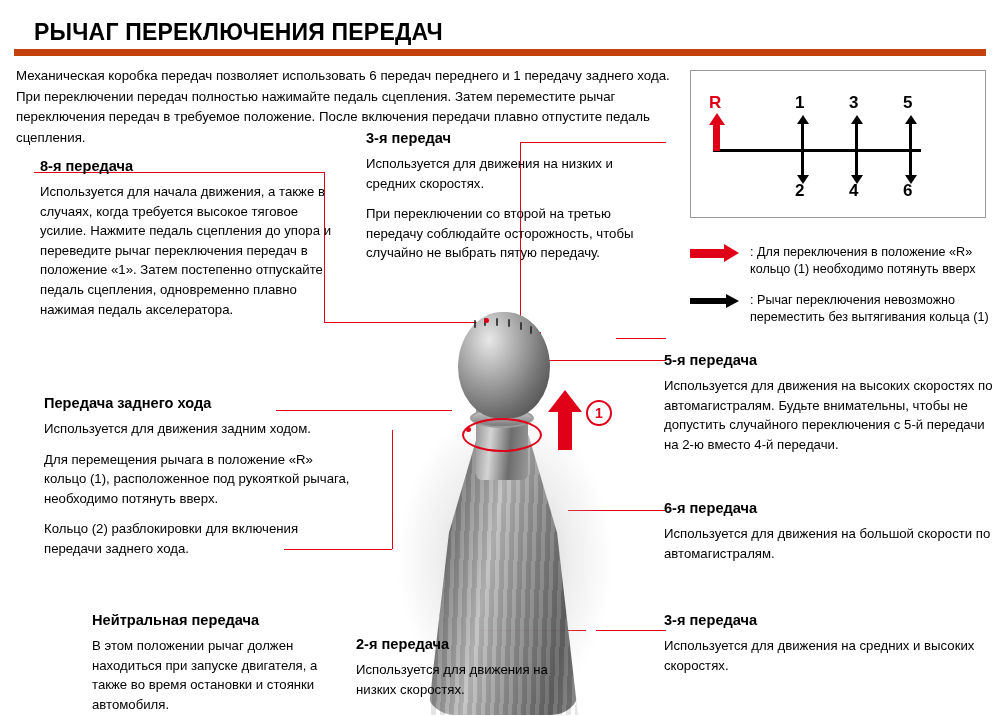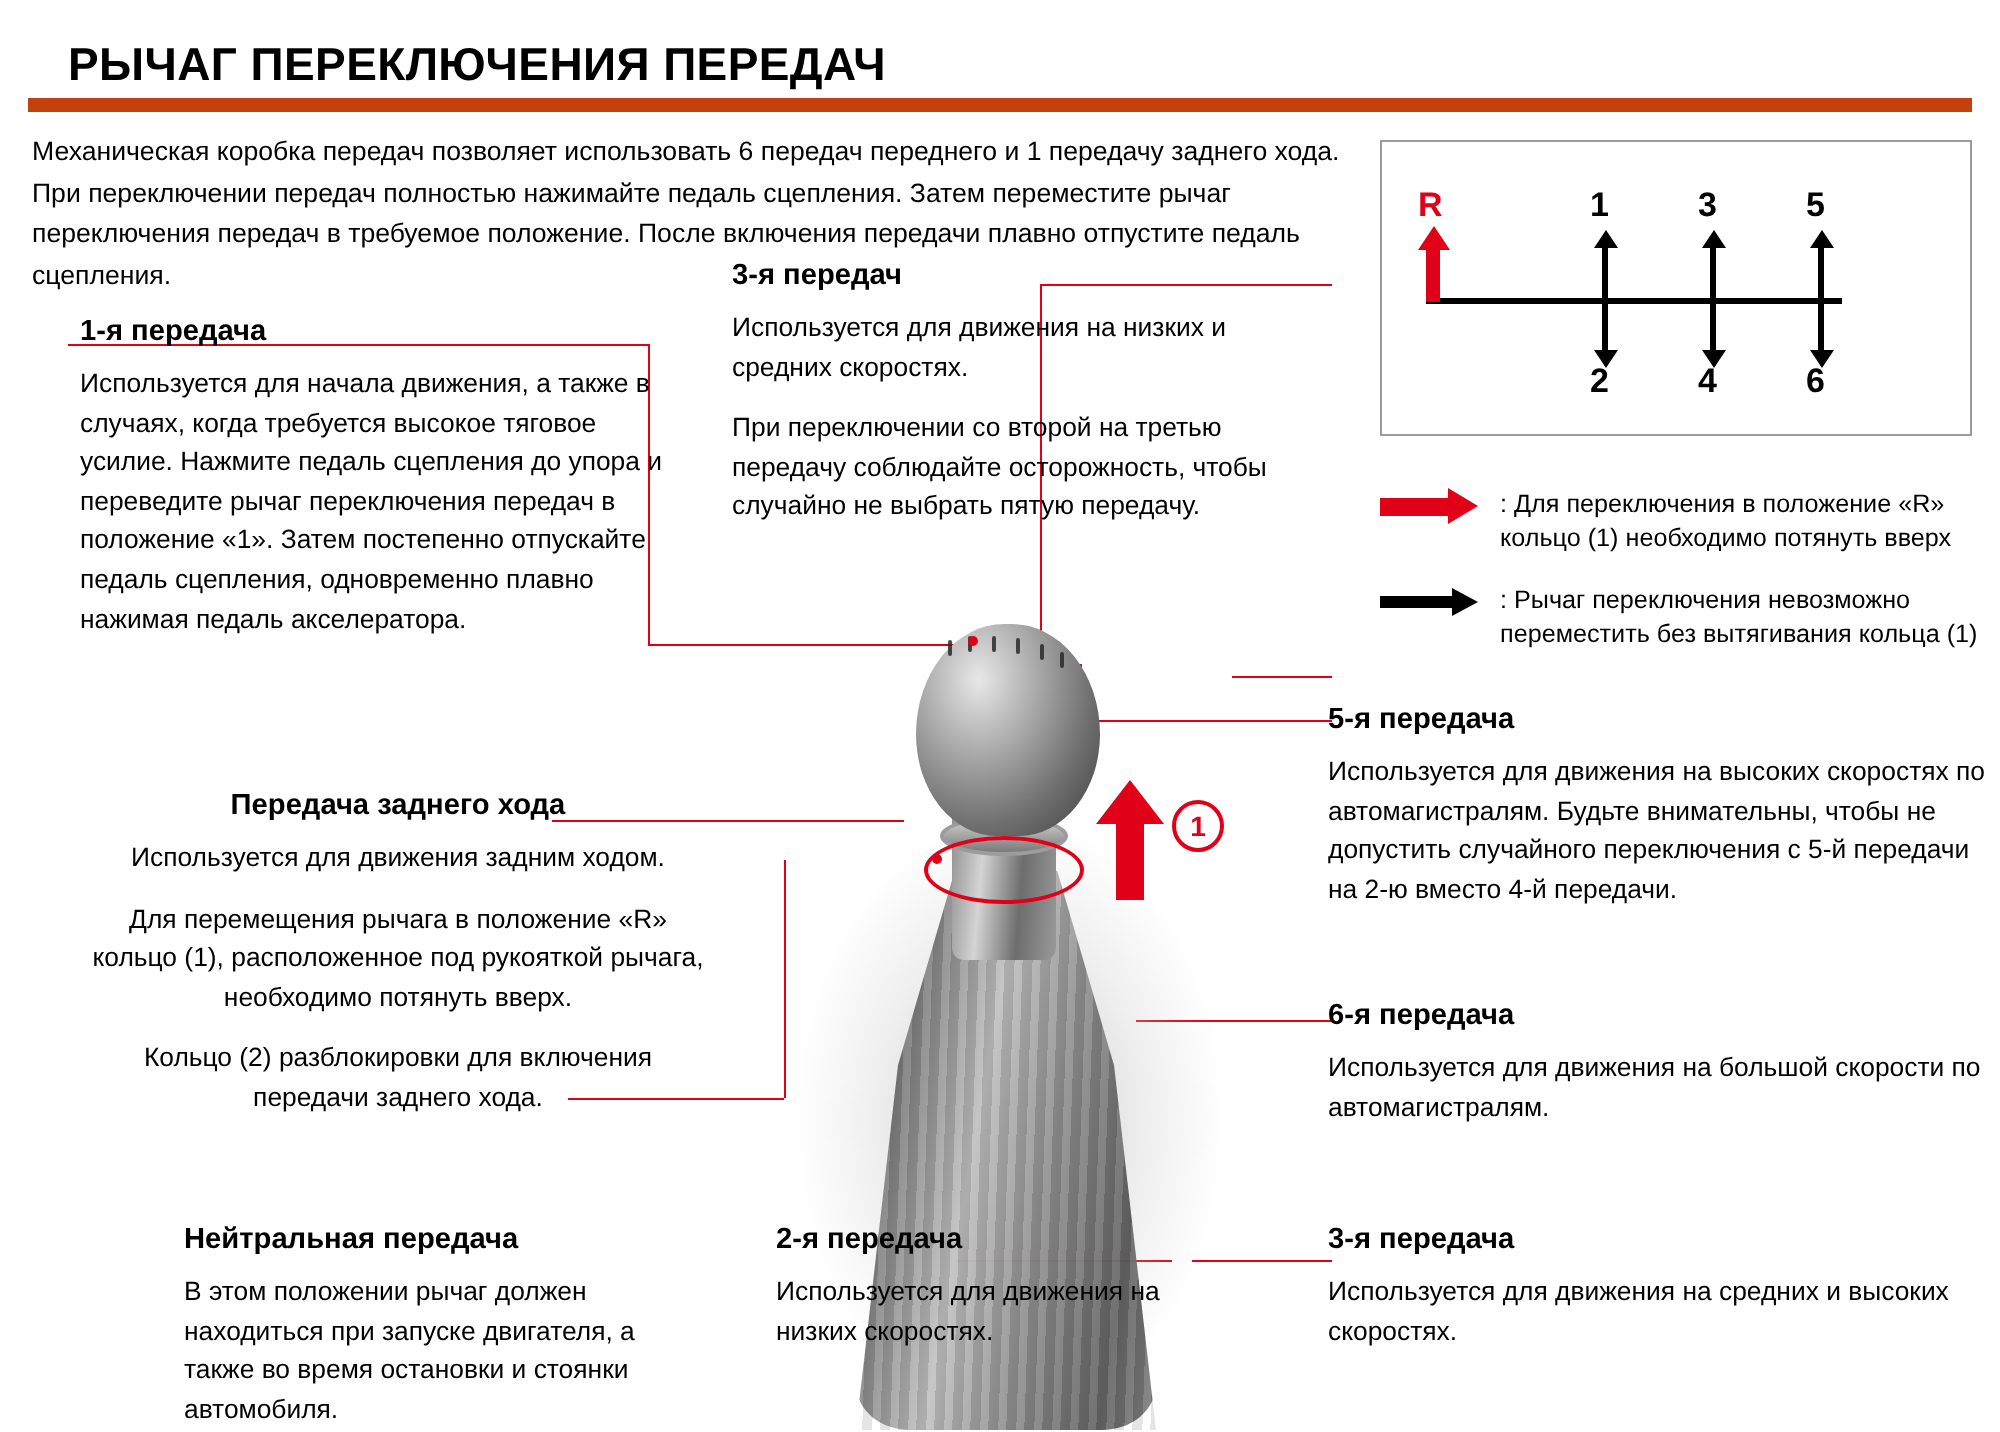--- a/index.html
+++ b/index.html
@@ -158,23 +158,23 @@
   }
   .callout p {
     margin: 0 0 11px 0;
     font-size: 13.2px;
     line-height: 19.6px;
   }
   .callout p:last-child { margin-bottom: 0; }
 
   #c-gear1   { left: 40px;  top: 158px; width: 300px; }
   #c-gear3   { left: 366px; top: 130px; width: 300px; }
-  #c-reverse { left: 44px;  top: 395px; width: 310px; text-align: center; }
+  #c-reverse { left: 44px;  top: 395px; width: 310px; }
   #c-neutral { left: 92px;  top: 612px; width: 250px; }
-  #c-gear2   { left: 356px; top: 612px; width: 230px; margin-left: 32px; }
+  #c-gear2   { left: 356px; top: 636px; width: 230px; }
   #c-gear5   { left: 664px; top: 352px; width: 330px; }
   #c-gear6   { left: 664px; top: 500px; width: 330px; }
   #c-gear4   { left: 664px; top: 612px; width: 330px; }
 
   
   .ln {
     position: absolute;
     background: #e00018;
   }
   .ln.h { height: 1px; }
@@ -397,21 +397,21 @@
     <div class="pull-arrow">
       <div class="stem"></div>
       <div class="head"></div>
     </div>
     <div class="badge-1">1</div>
     <div class="dot" style="left:84px; top:18px;"></div>
     <div class="dot" style="left:66px; top:127px;"></div>
   </div>
 
   <div class="callout" id="c-gear1">
-    <h3>1-я передача</h3>
+    <h3>8-я передача</h3>
     <p>Используется для начала движения, а также в случаях, когда требуется высокое тяговое усилие. Нажмите педаль сцепления до упора и переведите рычаг переключения передач в положение «1». Затем постепенно отпускайте педаль сцепления, одновременно плавно нажимая педаль акселератора.</p>
   </div>
 
   <div class="callout" id="c-gear3">
     <h3>3-я передач</h3>
     <p>Используется для движения на низких и средних скоростях.</p>
     <p>При переключении со второй на третью передачу соблюдайте осторожность, чтобы случайно не выбрать пятую передачу.</p>
   </div>
 
   <div class="callout" id="c-reverse">

